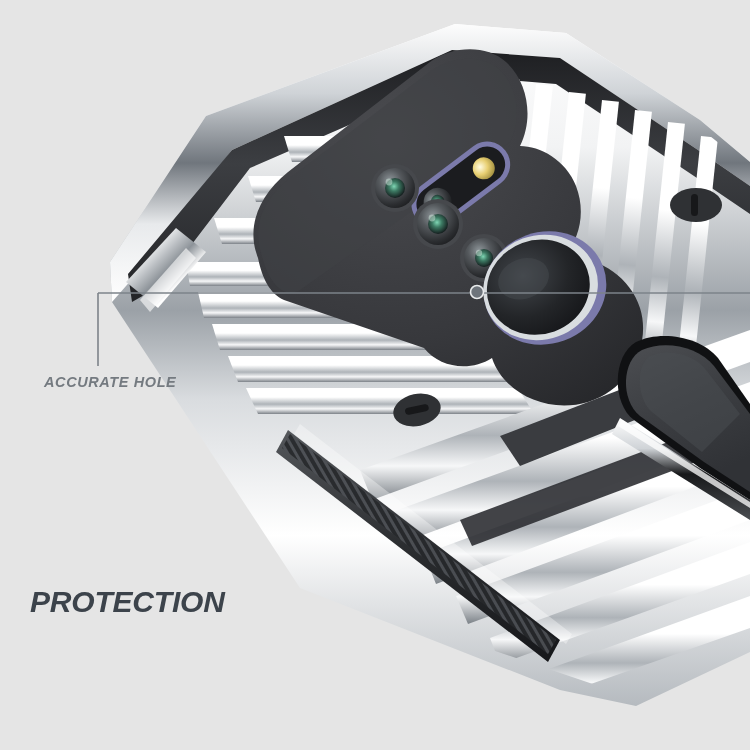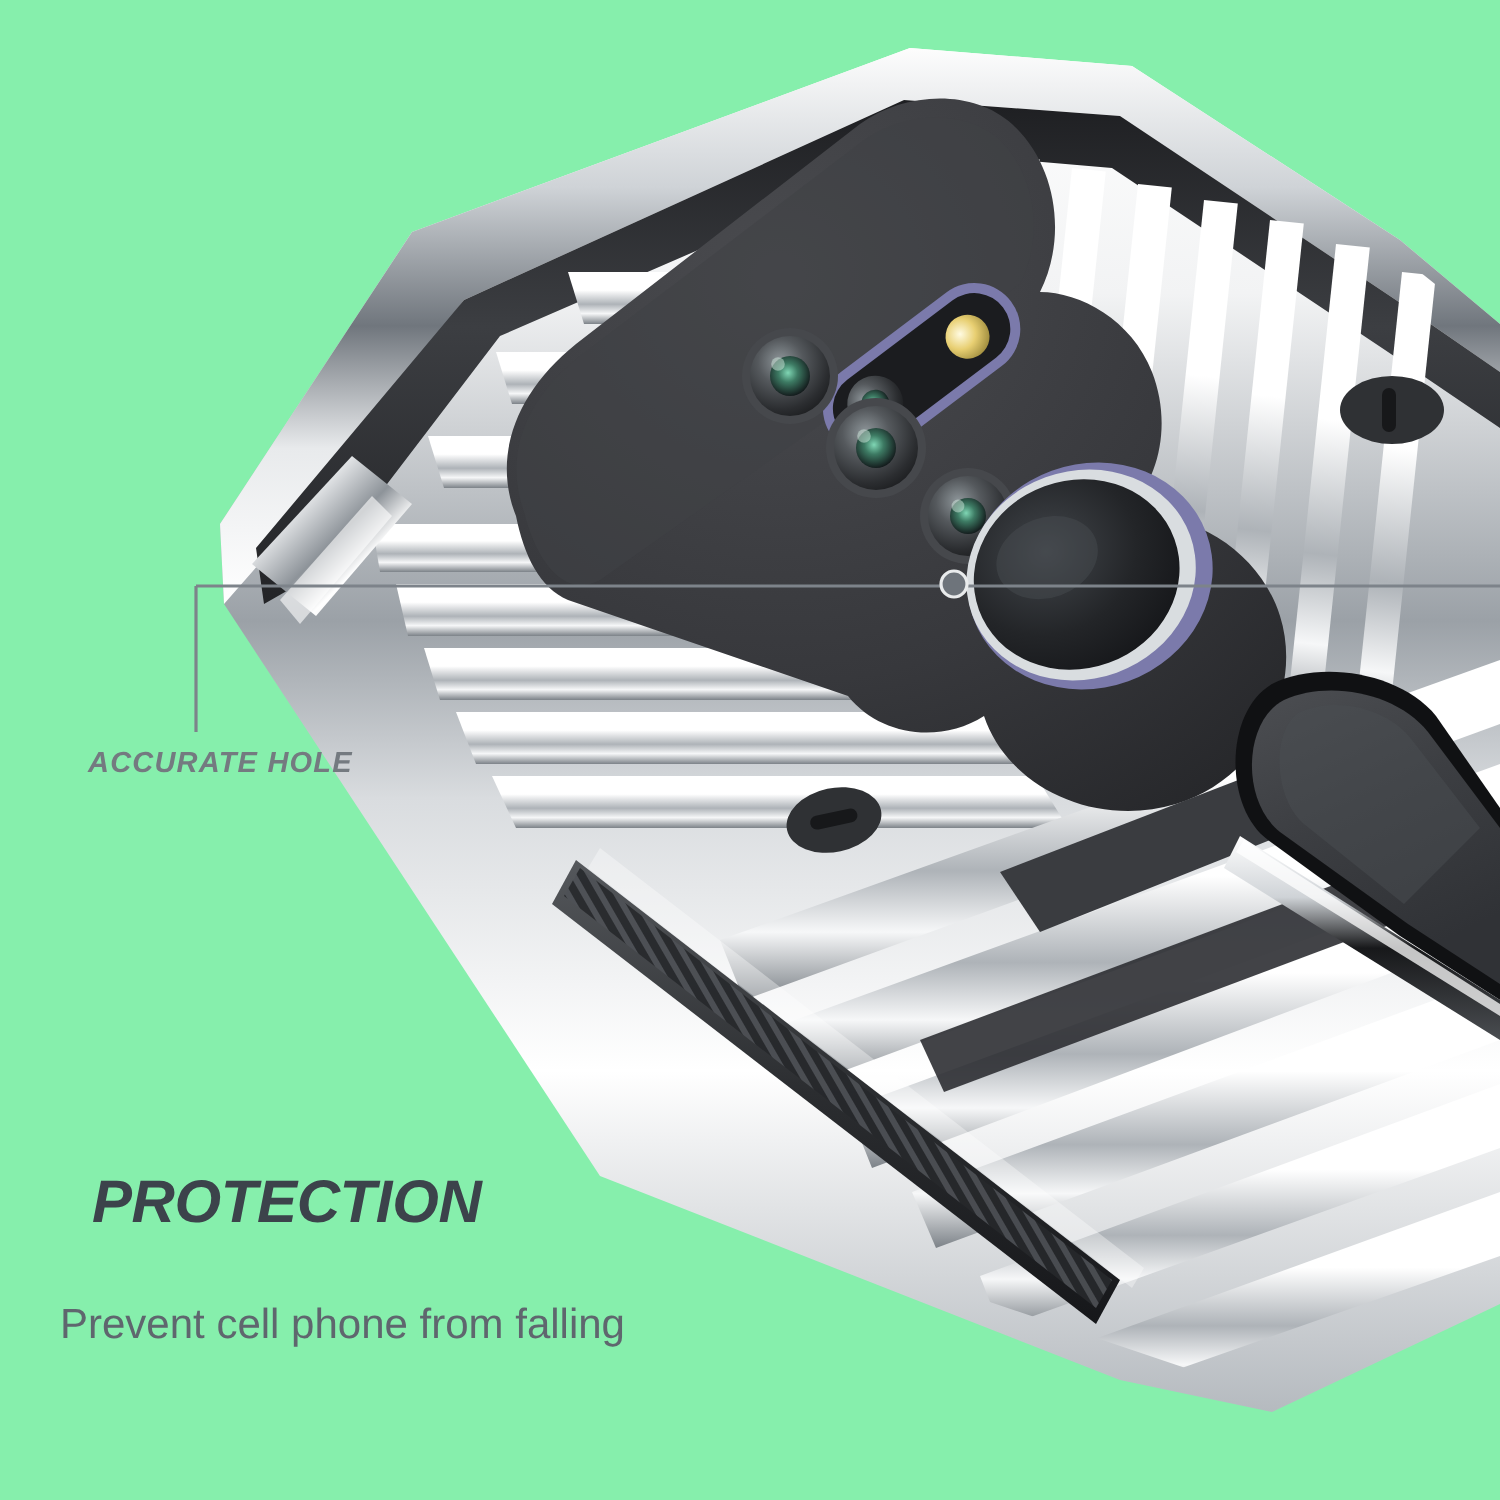--- a/index.html
+++ b/index.html
@@ -1,35 +1,35 @@
 <!DOCTYPE html>
 <html><head>
 <meta charset="utf-8">
 <title>Product Feature Image</title>
 <style>
   html,body{margin:0;padding:0;background:#ffffff;}
   body{width:750px;height:750px;overflow:hidden;
        font-family:"Liberation Sans","DejaVu Sans",sans-serif;}
-  #stage{position:relative;width:750px;height:750px;background:#86efac;overflow:hidden;}
+  #stage{position:relative;width:750px;height:750px;background:#e5e5e5;overflow:hidden;}
 
   
   #product{position:absolute;left:0;top:0;width:750px;height:750px;}
 
   
   .callout-label{
     position:absolute;left:44px;top:374px;
     font-size:14.5px;font-weight:bold;font-style:italic;
     letter-spacing:.6px;color:#747a80;white-space:nowrap;
   }
   .headline{
     position:absolute;left:30px;top:586px;width:460px;
     font-size:30px;line-height:31px;font-weight:bold;font-style:italic;
     color:#3c434b;letter-spacing:-.2px;
   }
-  .headline .l2{display:block;margin-left:16px;}
+  .headline .l2{display:block;}
   .subline{
     position:absolute;left:30px;top:650px;width:500px;
     font-size:21px;line-height:26px;font-weight:normal;color:#5f666e;
   }
 </style>
 </head>
 <body>
 
 <div id="stage">
 
@@ -277,15 +277,14 @@
       <circle cx="477" cy="292" r="6.5" fill="none" stroke="#e9ebec" stroke-width="1.6"></circle>
     </g>
   </svg>
 
   <div class="callout-label">ACCURATE HOLE</div>
 
   <div class="headline">
     <span class="l2">PROTECTION</span>
   </div>
 
-  <div class="subline">Prevent cell phone from falling</div>
 
 </div>
 
 </body></html>

